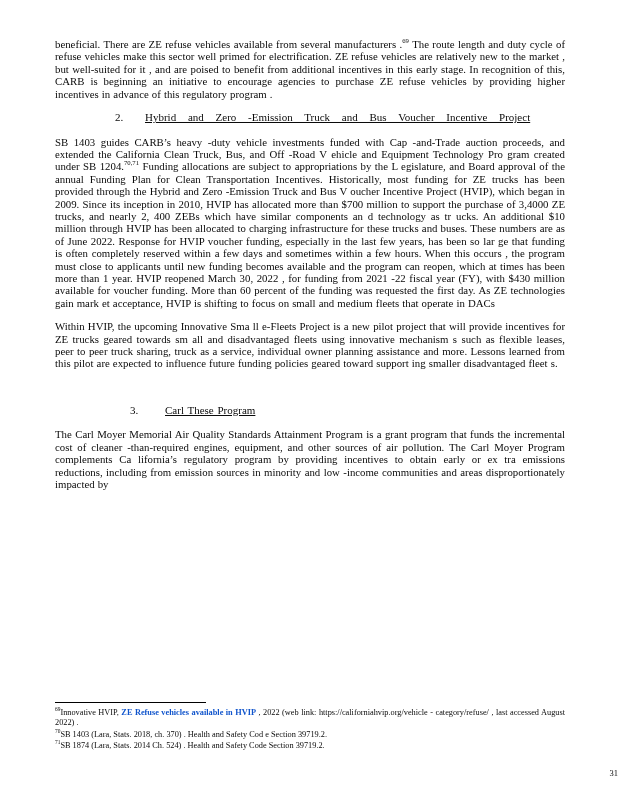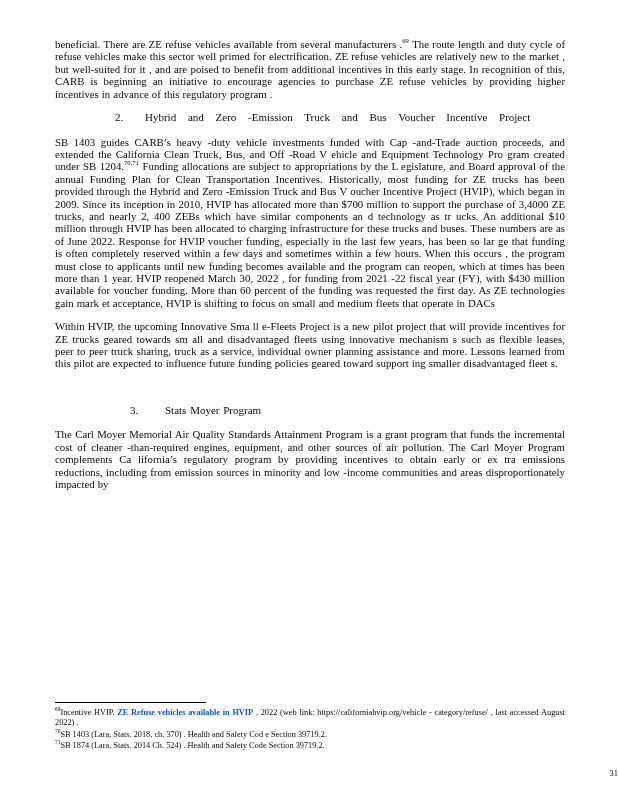--- a/index.html
+++ b/index.html
@@ -40,20 +40,21 @@
   .heading.h2 { margin-left: 60px; }
   .heading.h3 { margin-left: 75px; margin-top: 34px; }
   .h-num {
     flex: 0 0 30px;
   }
   .h3 .h-num { flex-basis: 35px; }
   .h-text {
     flex: 1;
     text-align: justify;
     word-spacing: 9px;
+    text-decoration: underline;
   }
   .h-text-plain {
     text-align: left;
     word-spacing: 1px;
   }
   .footnotes {
     position: absolute;
     left: 55px;
     right: 53px;
     bottom: 48px;
@@ -96,27 +97,27 @@
     <span class="h-num">2.</span>
     <span class="h-text">Hybrid and Zero -Emission Truck and Bus Voucher Incentive Project</span>
   </div>
 
   <p class="body-text"><span>SB 1403 guides CARB’s heavy -duty vehicle investments funded with Cap -and-Trade auction proceeds, and extended the California Clean Truck, Bus, and Off -Road V ehicle and Equipment Technology Pro gram created under SB 1204.</span><sup class="fn-ref">70,71</sup><span> Funding allocations are subject to appropriations by the L egislature, and Board approval of the annual Funding Plan for Clean Transportation Incentives. Historically, most funding for ZE trucks has been provided through the Hybrid and Zero -Emission Truck and Bus V oucher Incentive Project (HVIP), which began in 2009. Since its inception in 2010, HVIP has allocated more than $700 million to support the purchase of 3,4000 ZE trucks, and nearly 2, 400 ZEBs which have similar components an d technology as tr ucks. An additional $10 million through HVIP has been allocated to charging infrastructure for these trucks and buses. These numbers are as of June 2022. Response for HVIP voucher funding, especially in the last few years, has been so lar ge that funding is often completely reserved within a few days and sometimes within a few hours. When this occurs , the program must close to applicants until new funding becomes available and the program can reopen, which at times has been more than 1 year. HVIP reopened March 30, 2022 , for funding from 2021 -22 fiscal year (FY), with $430 million available for voucher funding. More than 60 percent of the funding was requested the first day. As ZE technologies gain mark et acceptance, HVIP is shifting to focus on small and medium fleets that operate in DACs</span></p>
 
   <p class="body-text"><span>Within HVIP, the upcoming Innovative Sma ll e-Fleets Project is a new pilot project that will provide incentives for ZE trucks geared towards sm all and disadvantaged fleets using innovative mechanism s such as flexible leases, peer to peer truck sharing, truck as a service, individual owner planning assistance and more. Lessons learned from this pilot are expected to influence future funding policies geared toward support ing smaller disadvantaged fleet s.</span></p>
 
   <div class="heading h3">
     <span class="h-num">3.</span>
-    <span class="h-text h-text-plain">Stats Moyer Program</span>
+    <span class="h-text h-text-plain">Carl These Program</span>
   </div>
 
   <p class="body-text"><span>The Carl Moyer Memorial Air Quality Standards Attainment Program is a grant program that funds the incremental cost of cleaner -than-required engines, equipment, and other sources of air pollution. The Carl Moyer Program complements Ca lifornia’s regulatory program by providing incentives to obtain early or ex tra emissions reductions, including from emission sources in minority and low -income communities and areas disproportionately impacted by</span></p>
 
   <div class="footnotes">
     <div class="fn-separator"></div>
-    <p class="footnote"><sup class="fn-ref">69</sup><span>Incentive HVIP, </span><a class="link" href="#">ZE Refuse vehicles available in HVIP</a><span> , 2022 (web link: https://californiahvip.org/vehicle - category/refuse/ , last accessed August 2022) .</span></p>
+    <p class="footnote"><sup class="fn-ref">69</sup><span>Innovative HVIP, </span><a class="link" href="#">ZE Refuse vehicles available in HVIP</a><span> , 2022 (web link: https://californiahvip.org/vehicle - category/refuse/ , last accessed August 2022) .</span></p>
     <p class="footnote"><sup class="fn-ref">70</sup><span>SB 1403 (Lara, Stats. 2018, ch. 370) . Health and Safety Cod e Section 39719.2.</span></p>
     <p class="footnote"><sup class="fn-ref">71</sup><span>SB 1874 (Lara, Stats. 2014 Ch. 524) . Health and Safety Code Section 39719.2.</span></p>
   </div>
 
   <div class="page-number">31</div>
 
 </div>
 
 </body></html>

